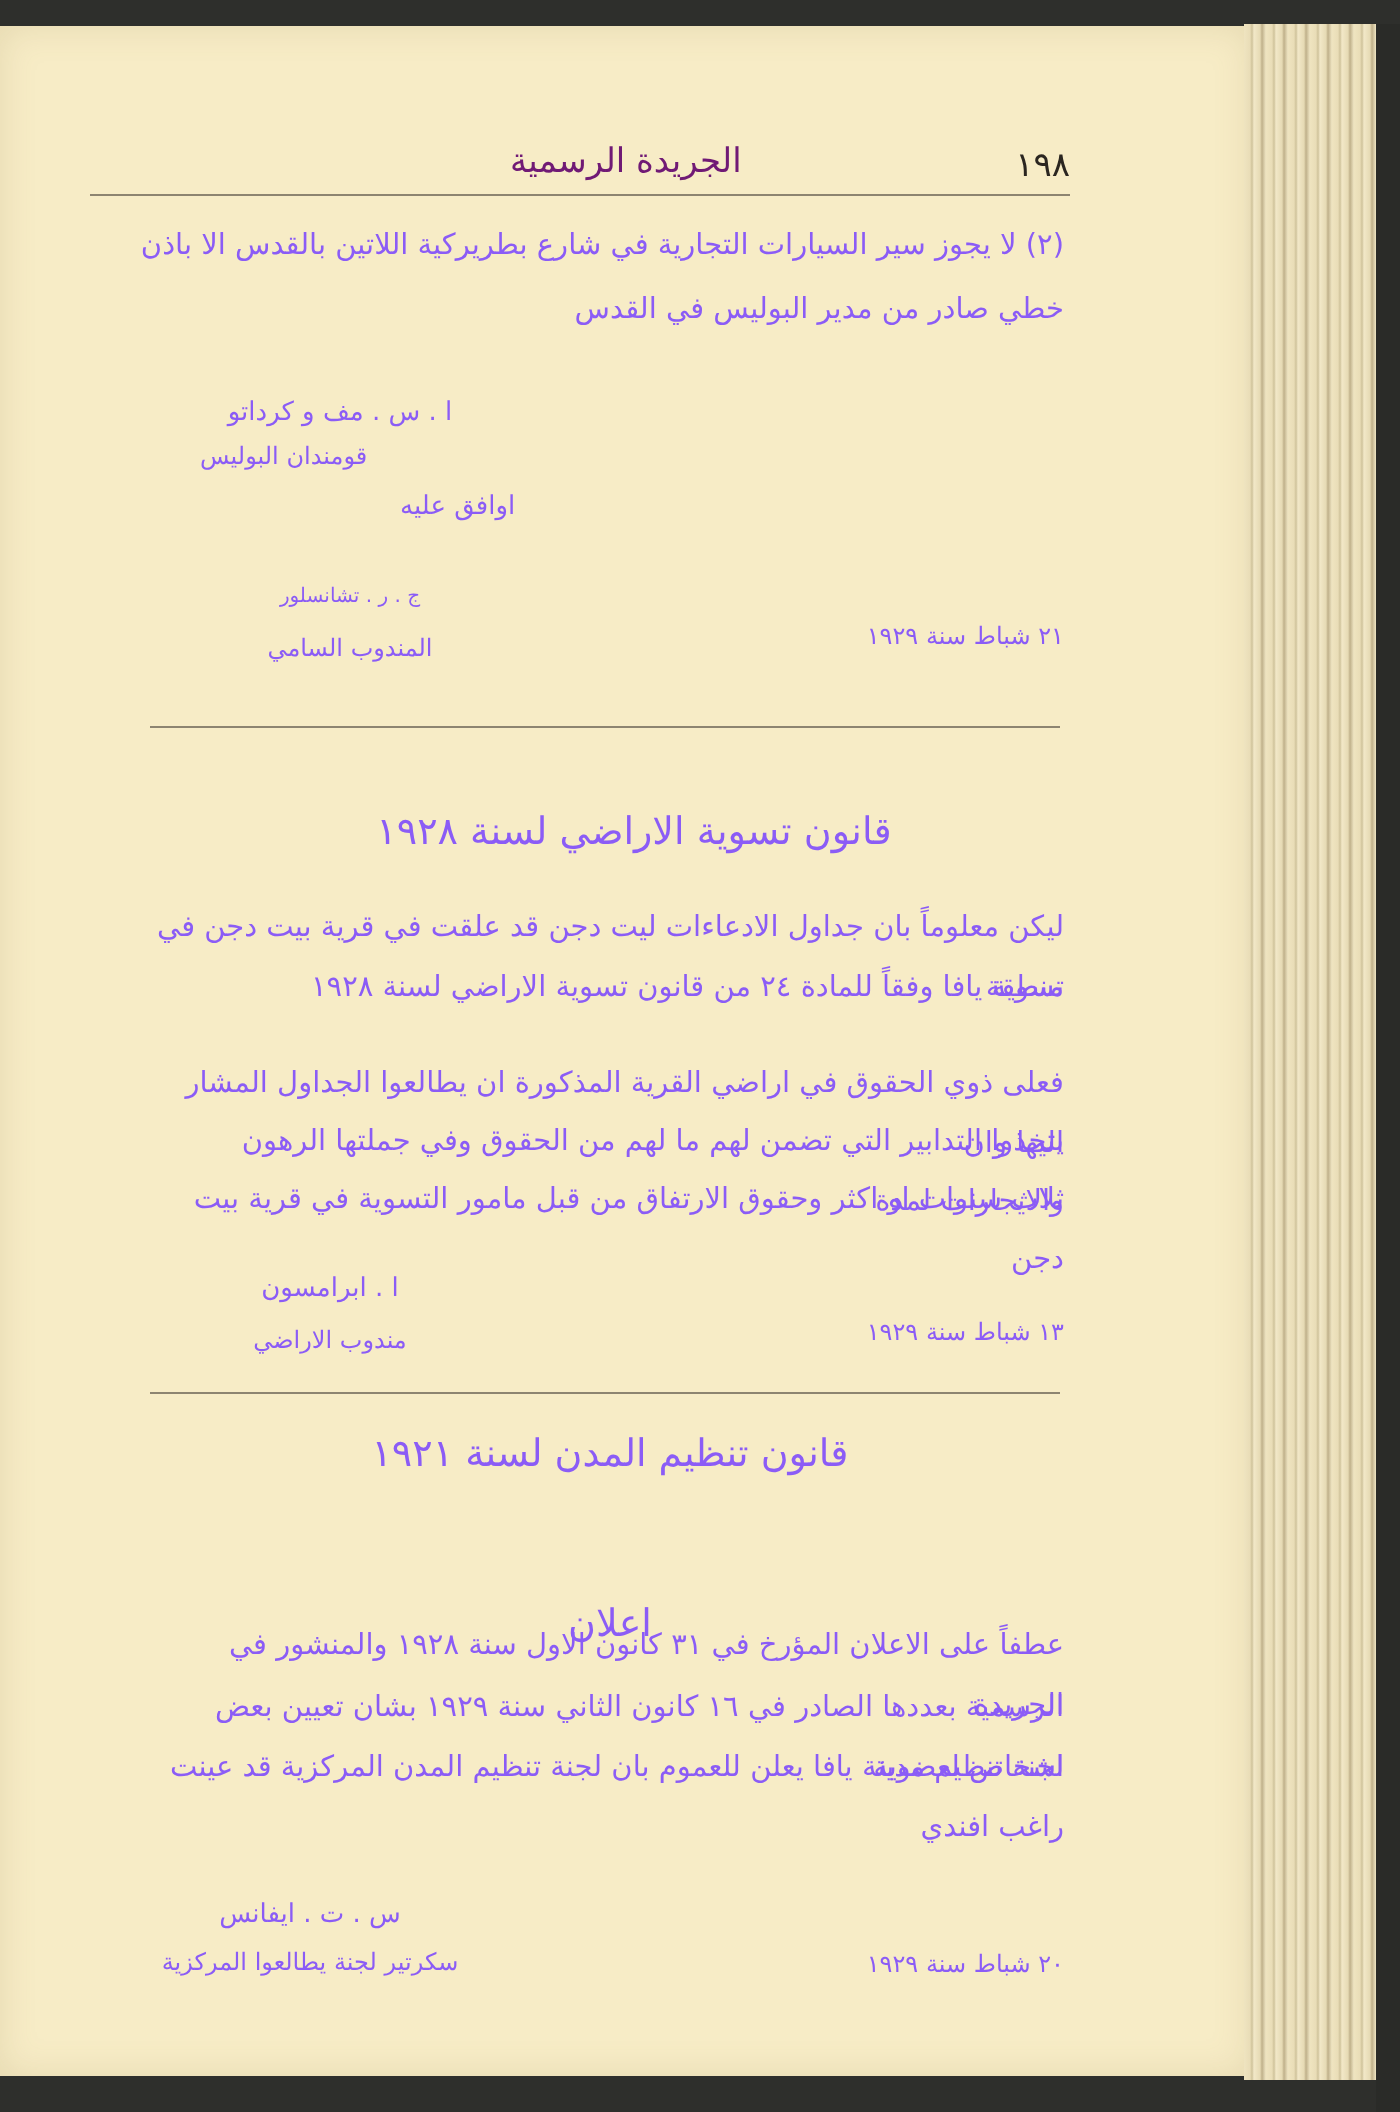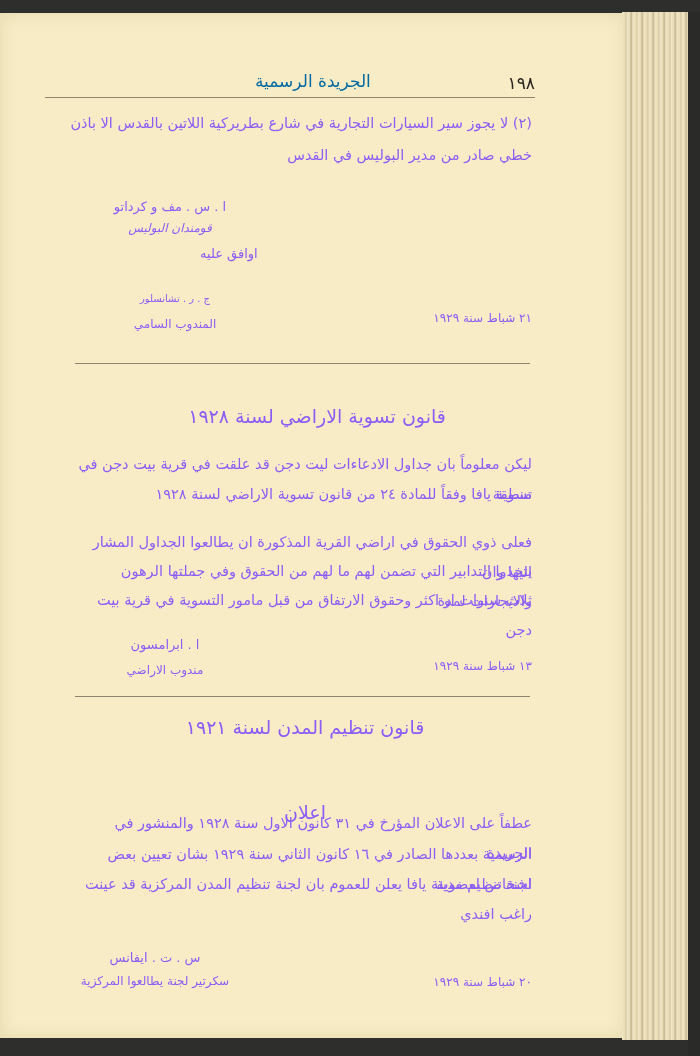--- a/index.html
+++ b/index.html
@@ -24,21 +24,21 @@
     .stack-edge { position:absolute; top: 12px; left: 688px; width: 12px; height: 1044px; background:#2a2b28; }
     .ar {
       direction: rtl; text-align: right; color: #8b5cf6;
       font-family: "DejaVu Sans", sans-serif;
       position: absolute;
     }
     .header-bar {
       position: absolute; left: 45px; top: 56px; width: 490px; height: 30px;
     }
     .page-num { position:absolute; right: 0; top: 4px; font-size: 17px; color:#2b2620; font-family:"DejaVu Sans", sans-serif; }
-    .running-title { position:absolute; left: 210px; top: 2px; font-size: 17px; color:#0369a1; font-family:"DejaVu Sans", sans-serif; direction: rtl; }
+    .running-title { position:absolute; left: 210px; top: 2px; font-size: 17px; color:#701a75; font-family:"DejaVu Sans", sans-serif; direction: rtl; }
     .rule { position:absolute; height:1px; background:#8d8470; }
     .para { font-size: 14.5px; line-height: 30px; }
     .center { text-align: center; }
     .heading { font-size: 19px; }
     .small { font-size: 12px; }
   </style>
 </head>
 <body>
 
 <div class="page">
@@ -46,21 +46,21 @@
   <div class="header-bar">
     <span class="page-num">١٩٨</span>
     <span class="running-title">الجريدة الرسمية</span>
   </div>
   <div class="rule" style="left:45px; top:84px; width:490px;"></div>
 
   <div class="ar para" style="right:93px; top:95px; width:490px;">(٢)   لا يجوز سير السيارات التجارية في شارع بطريركية اللاتين بالقدس الا باذن</div>
   <div class="ar para" style="right:93px; top:127px; width:490px;">خطي صادر من مدير البوليس في القدس</div>
 
   <div class="ar" style="left:100px; top:186px; width:140px; font-size:13px; text-align:center;">ا . س . مف و كرداتو</div>
-  <div class="ar small" style="left:100px; top:208px; width:140px; text-align:center;font-style:italic;">قومندان البوليس</div>
+  <div class="ar small" style="left:100px; top:208px; width:140px; text-align:left;">قومندان البوليس</div>
 
   <div class="ar" style="left:200px; top:233px; width:80px; font-size:13px; text-align:left;">اوافق عليه</div>
 
   <div class="ar" style="left:105px; top:280px; width:140px; font-size:10px; text-align:center;">ج . ر . تشانسلور</div>
   <div class="ar small" style="left:105px; top:304px; width:140px; text-align:center;">المندوب السامي</div>
   <div class="ar small" style="right:93px; top:298px; width:140px;">٢١ شباط سنة ١٩٢٩</div>
 
   <div class="rule" style="left:75px; top:350px; width:455px;"></div>
 
   <div class="ar heading center" style="left:92px; top:392px; width:450px;">قانون تسوية الاراضي لسنة ١٩٢٨</div>

